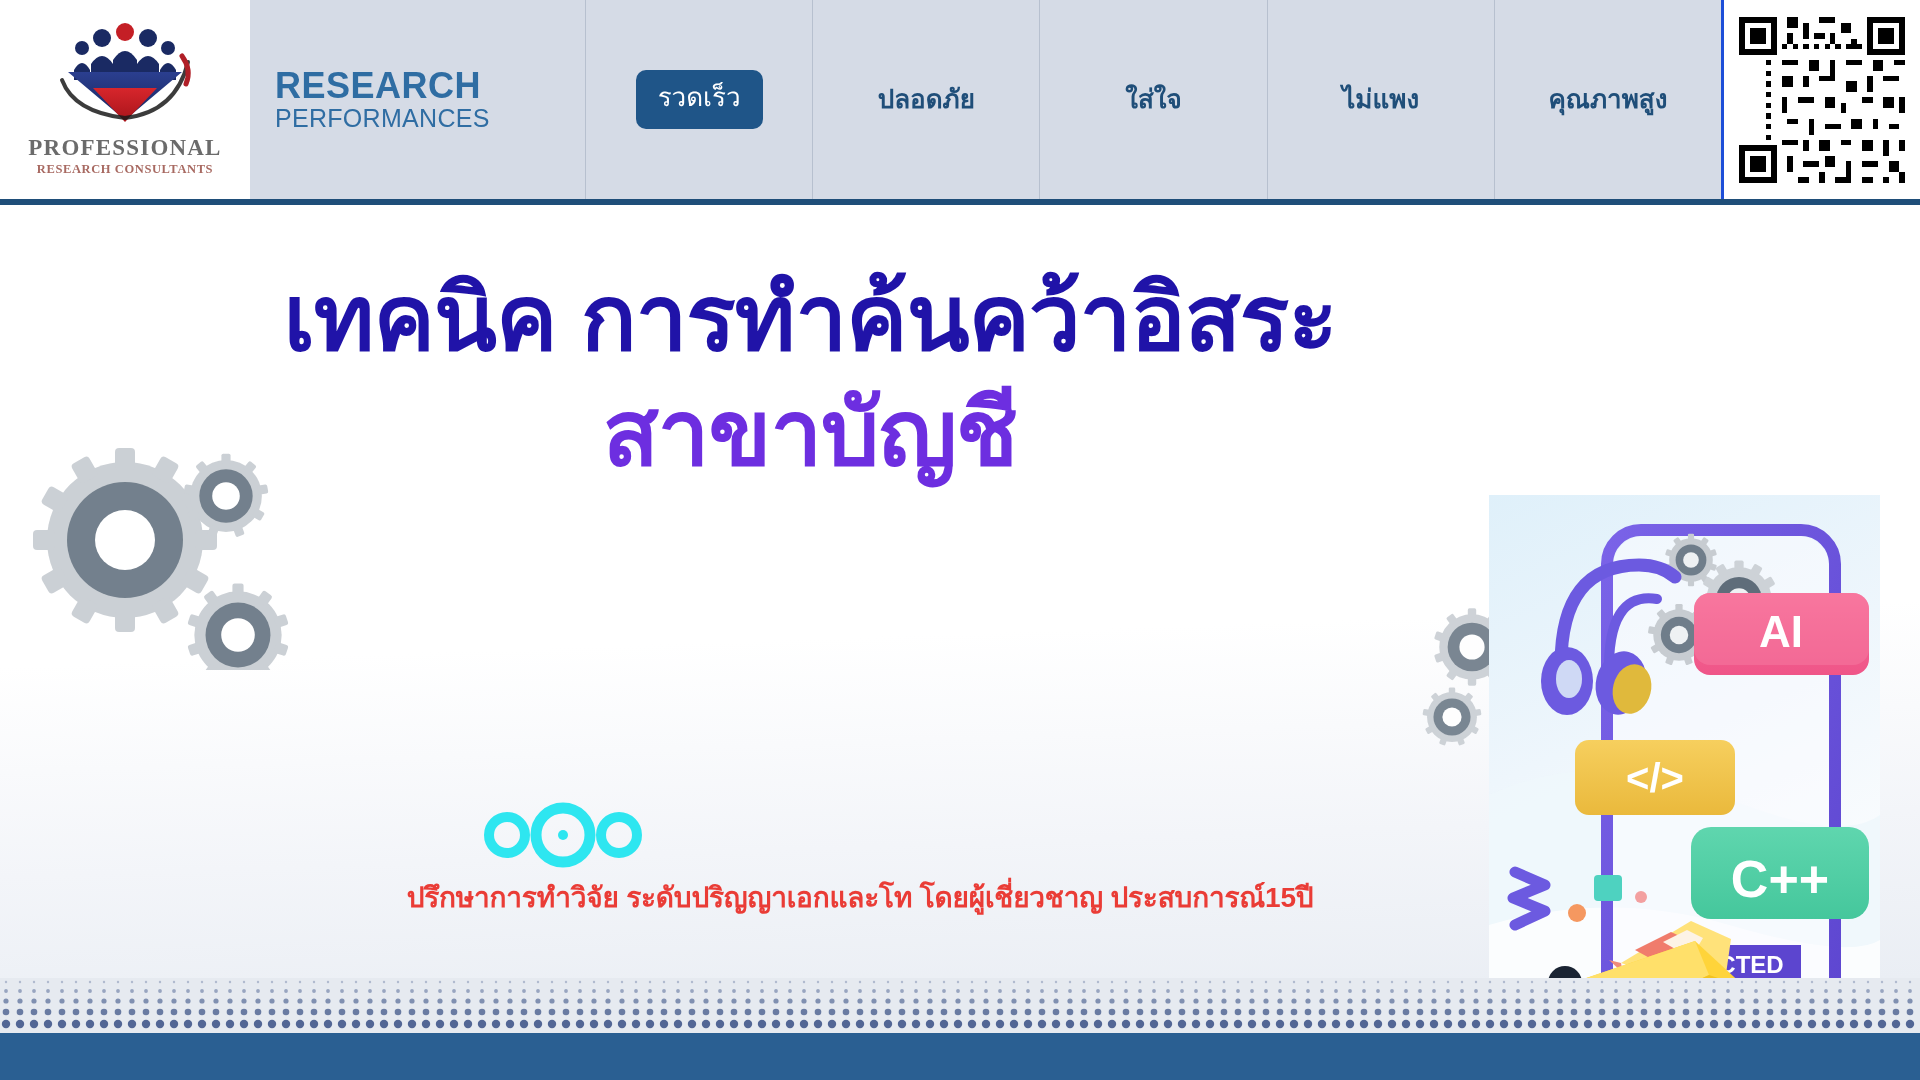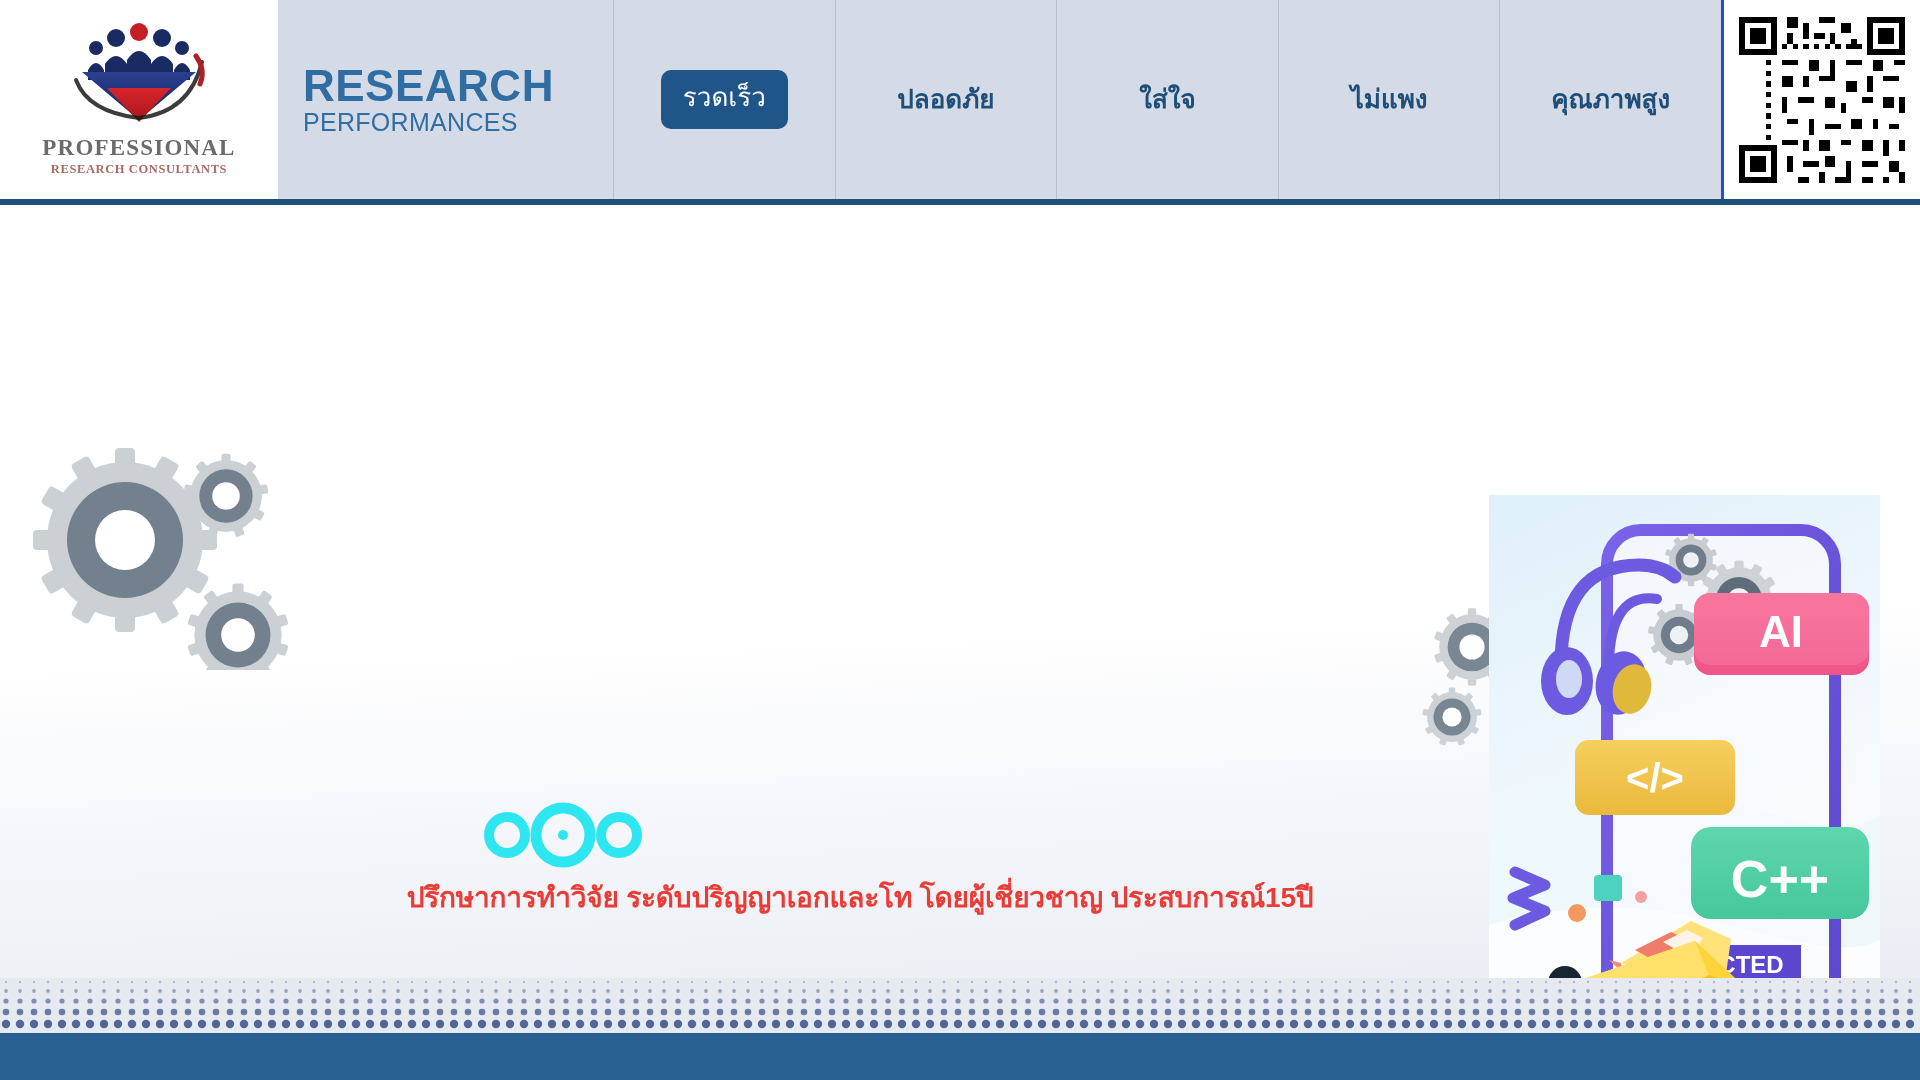--- a/index.html
+++ b/index.html
@@ -18,21 +18,21 @@
 
   
   #header {
     position: absolute; left: 0; top: 0;
     width: 1920px; height: 205px;
     background: #d5dbe6;
     display: flex; align-items: stretch;
     border-bottom: 6px solid #1f4e79;
   }
   #logo-block {
-    width: 278px; height: 199px;
+    width: 250px; height: 199px;
     background: #ffffff;
     display: flex; flex-direction: column;
     align-items: center; justify-content: center;
     flex: none;
     position: relative;
   }
   .logo-mark {
     position: relative;
     width: 150px; height: 112px;
   }
@@ -56,21 +56,21 @@
   }
 
   #brand-text {
     flex: none;
     width: 335px;
     display: flex; flex-direction: column;
     justify-content: center;
     padding-left: 25px;
   }
   #brand-text .l1 {
-    font-size: 44px; font-weight: bold;
+    font-size: 36px; font-weight: bold;
     color: #2f6da3; letter-spacing: 0.5px;
     line-height: 1.05;
   }
   #brand-text .l2 {
     font-size: 25px; font-weight: normal;
     color: #2f6da3; letter-spacing: 0.3px;
     line-height: 1.1;
   }
 
   #nav {
@@ -444,20 +444,24 @@
             <rect x="-10" y="-92" width="20" height="22" rx="4" transform="rotate(240)"></rect>
             <rect x="-10" y="-92" width="20" height="22" rx="4" transform="rotate(280)"></rect>
             <rect x="-10" y="-92" width="20" height="22" rx="4" transform="rotate(320)"></rect>
           </g>
           <circle r="58" fill="#6c7a87"></circle>
           <circle r="30" fill="#ffffff"></circle>
         </g>
       </g>
     </svg>
 
+    <div id="headline">
+      <span class="h1">เทคนิค การทำค้นคว้าอิสระ</span>
+      <span class="h2">สาขาบัญชี</span>
+    </div>
 
     <svg id="cyan-logo" viewBox="0 0 170 70" xmlns="http://www.w3.org/2000/svg">
       <circle cx="85" cy="35" r="27" fill="none" stroke="#2ee6f0" stroke-width="11"></circle>
       <circle cx="85" cy="35" r="5" fill="#2ee6f0"></circle>
       <circle cx="29" cy="35" r="18" fill="none" stroke="#2ee6f0" stroke-width="10"></circle>
       <circle cx="141" cy="35" r="18" fill="none" stroke="#2ee6f0" stroke-width="10"></circle>
     </svg>
 
     <div id="subhead">ปรึกษาการทำวิจัย ระดับปริญญาเอกและโท โดยผู้เชี่ยวชาญ ประสบการณ์15ปี</div>
 

